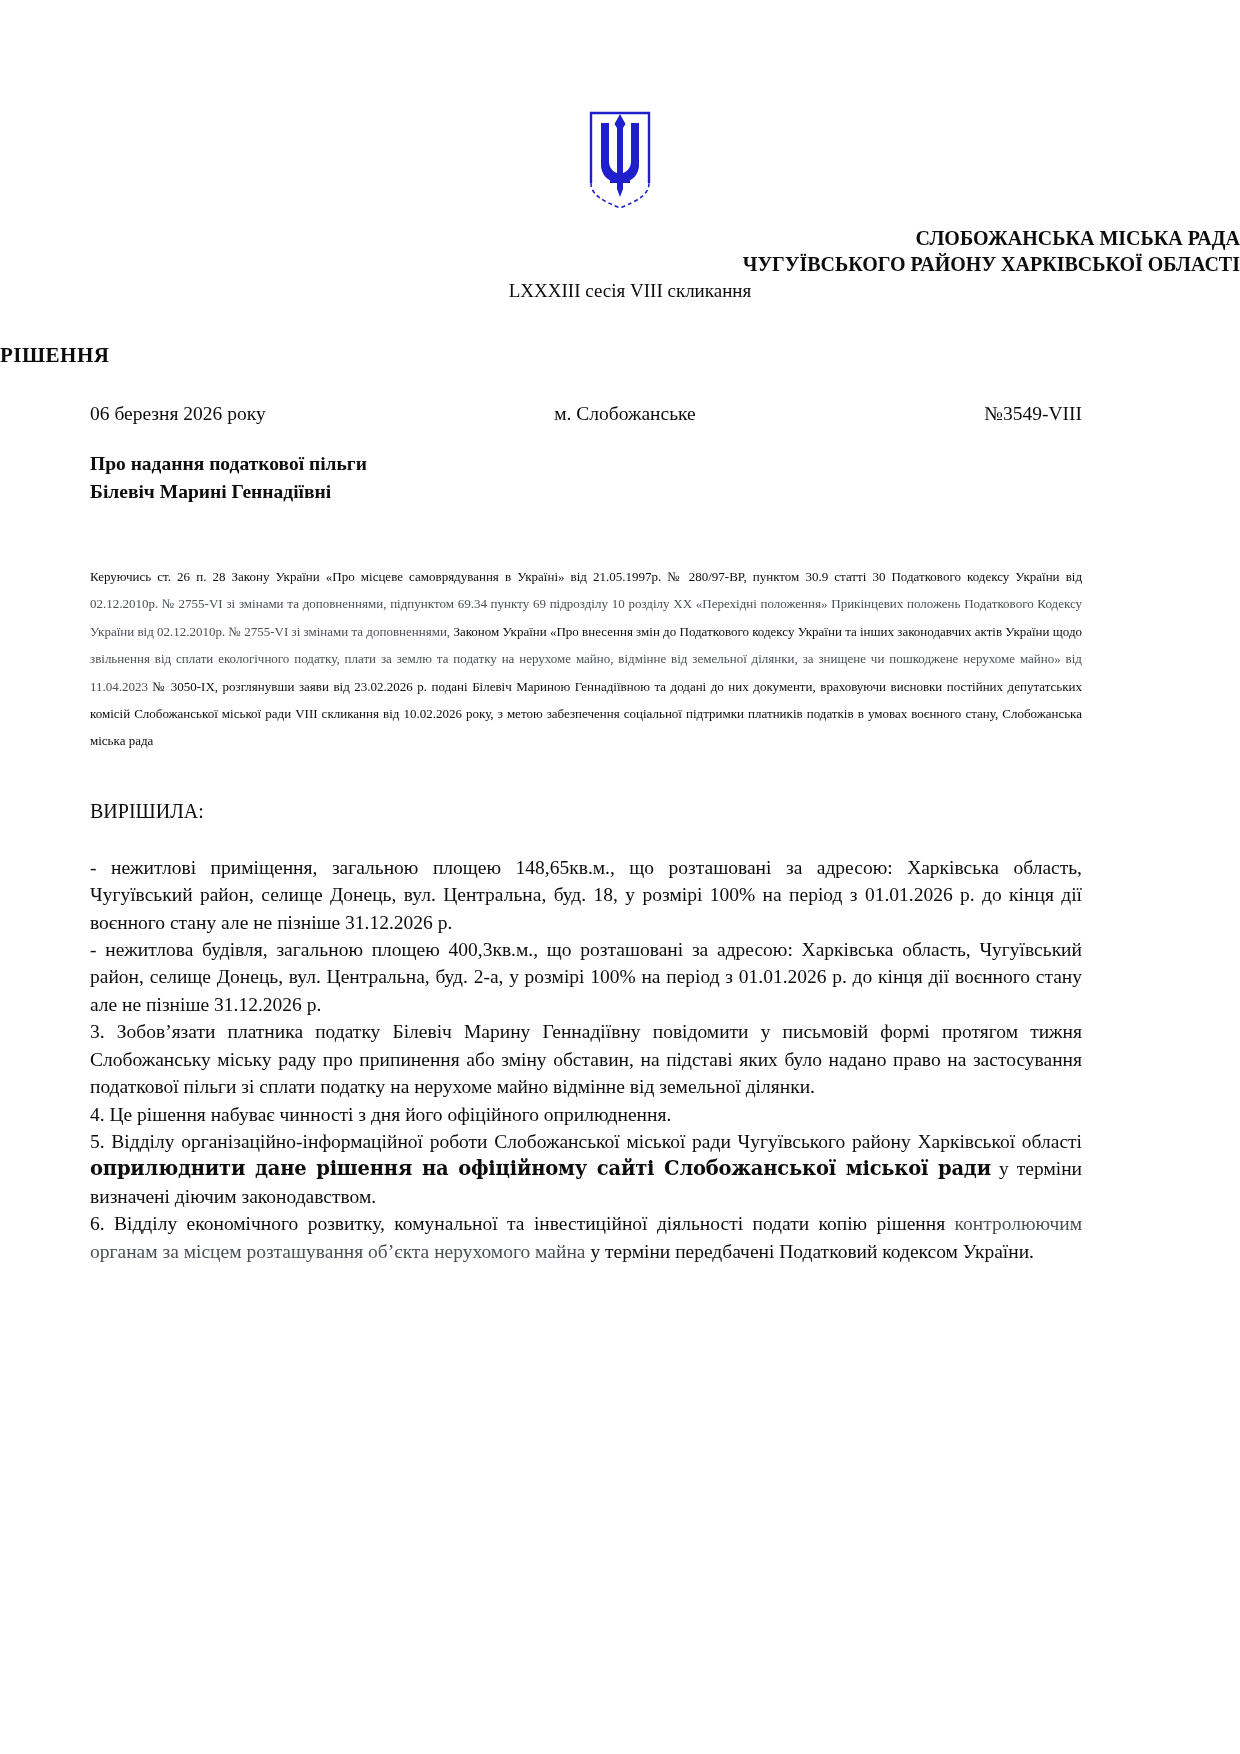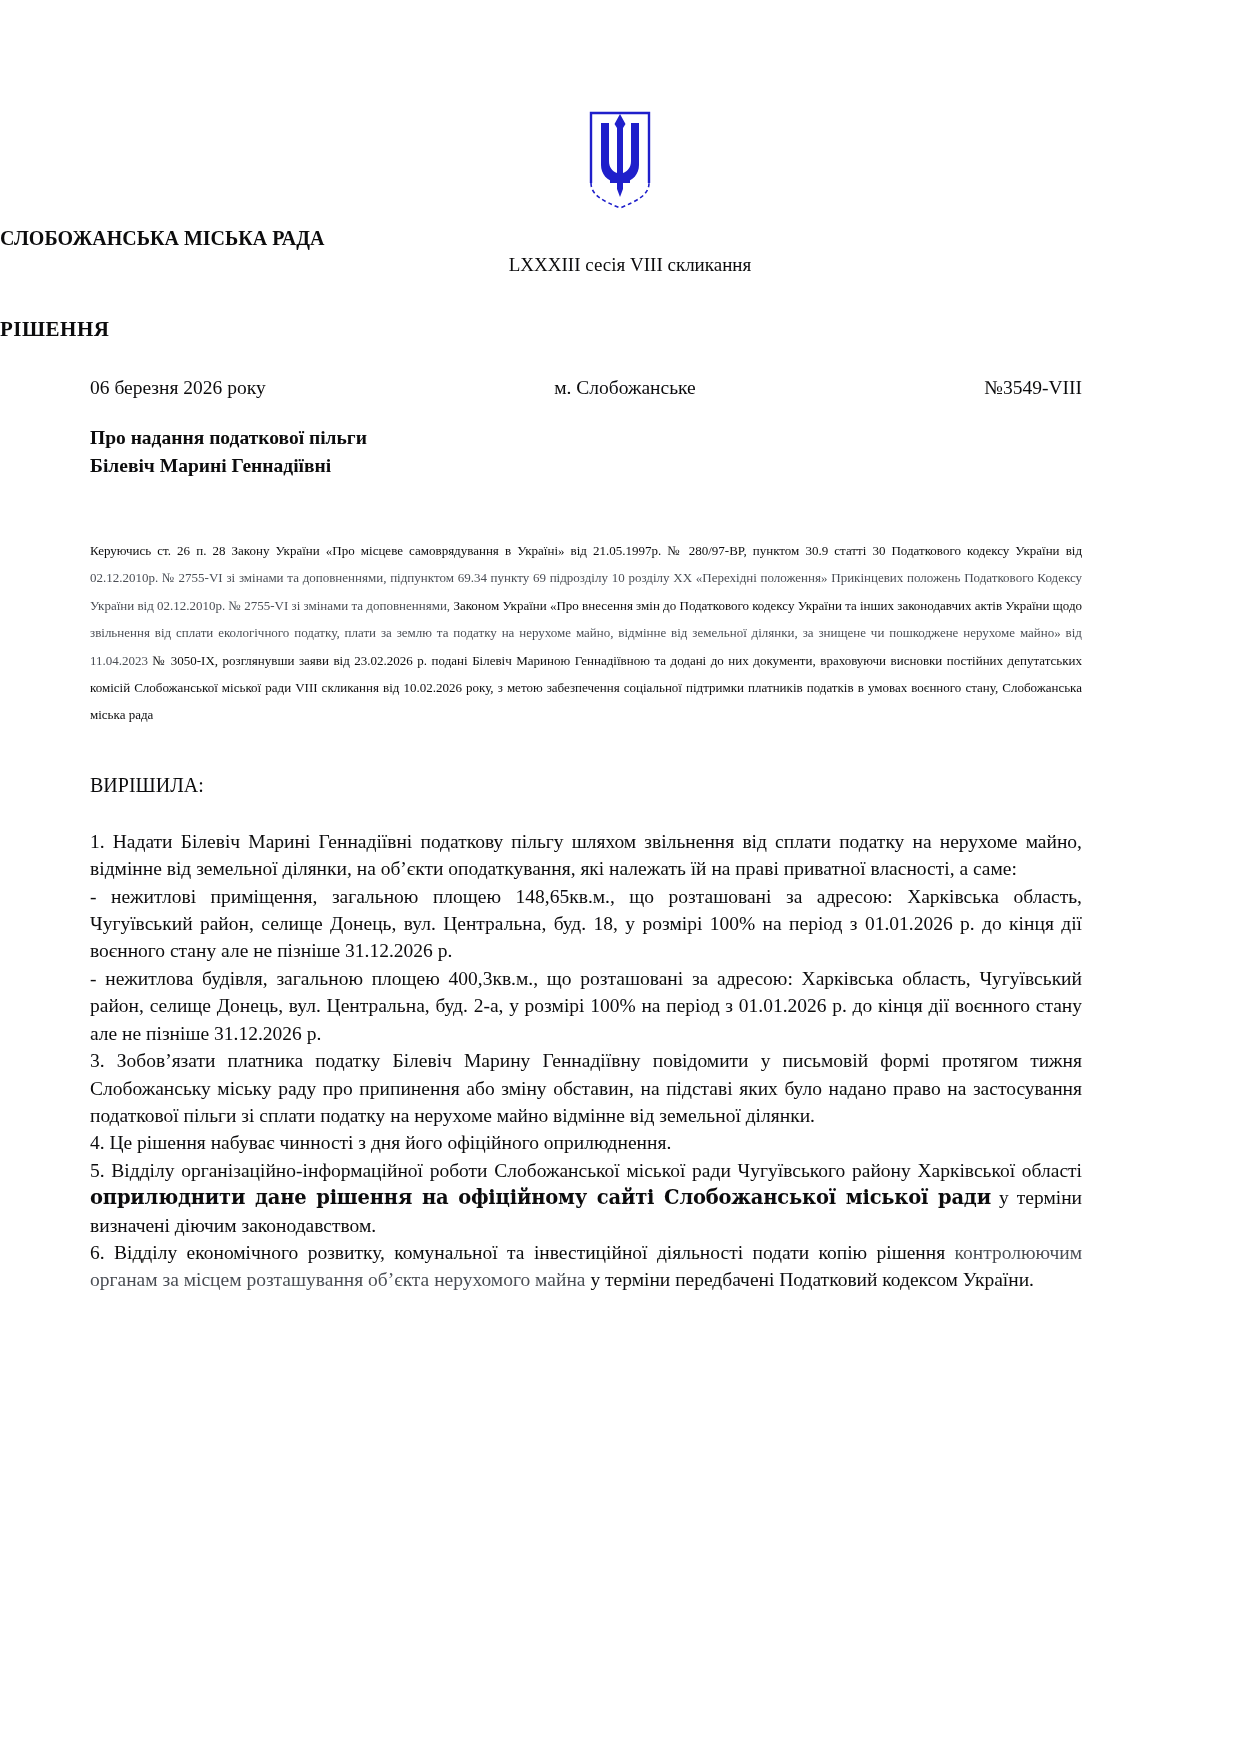--- a/index.html
+++ b/index.html
@@ -7,21 +7,21 @@
     position:relative;
     width:1240px;height:1754px;
     margin:0 auto;
     background:#ffffff;
     font-family:"Liberation Serif", serif;
     color:#0c0c0d;
     overflow:hidden;
   }
   .col{padding:0 158px 0 90px;}
   .emblem{display:block;width:64px;height:102px;margin:110px auto 0;}
-  .org-line{white-space:nowrap;text-align:left;font-weight:700;font-size:20px;line-height:26px;}
+  .org-line{white-space:nowrap;text-align:right;font-weight:700;font-size:20px;line-height:26px;}
   .org-line.first{margin-top:13px;}
   .session-line{text-align:center;font-weight:400;font-size:19px;line-height:27px;padding-left:20px;}
   .doctype{margin-top:39px;text-align:left;font-weight:700;font-size:21px;letter-spacing:.5px;}
   .metarow{margin-top:33px;display:flex;justify-content:space-between;align-items:baseline;font-size:19.5px;line-height:26px;}
   .subject{margin-top:23px;font-weight:700;font-size:19.5px;line-height:28px;}
   .preamble{margin:57px 0 0 0;font-size:13px;line-height:27.4px;text-align:justify;}
   .resolved{margin-top:43px;font-size:20px;line-height:27px;}
   .items{margin-top:29px;}
   .items p{margin:0;font-size:19.5px;line-height:27.4px;text-align:justify;}
   .seg-normal{}
@@ -41,20 +41,21 @@
 
     <g fill="#1f1fcb">
       <path d="M13,12 h8 v38 c0,6 3,10 8,12 v10 c-10,-2 -16,-9 -16,-18 z"></path>
       <path d="M51,12 h-8 v38 c0,6 -3,10 -8,12 v10 c10,-2 16,-9 16,-18 z"></path>
       <path d="M32,3 L37.5,13 L35,17 L35,58 H29 V17 L26.5,13 Z"></path>
       <path d="M29,58 h6 v9 h7 v5 h-7 v6 l-3,8 l-3,-8 v-6 h-7 v-5 h7 z"></path>
     </g>
   </svg>
 
   <div class="org-line first">СЛОБОЖАНСЬКА МІСЬКА РАДА</div>
+  <div class="org-line">ЧУГУЇВСЬКОГО РАЙОНУ ХАРКІВСЬКОЇ ОБЛАСТІ</div>
   <div class="session-line">LXXXIII сесія VIII скликання</div>
 
   <div class="doctype">РІШЕННЯ</div>
 
   <div class="col">
     <div class="metarow">
       <span>06 березня 2026 року</span>
       <span>м. Слобожанське</span>
       <span>№3549-VIII</span>
     </div>
@@ -62,21 +63,20 @@
     <div class="subject">
       <div>Про надання податкової пільги</div>
       <div>Білевіч Марині Геннадіївні</div>
     </div>
 
     <p class="preamble"><span class="seg-normal">Керуючись ст. 26 п. 28 Закону України «Про місцеве самоврядування в Україні» від 21.05.1997р. № 280/97-ВР,  пунктом 30.9 статті 30 Податкового кодексу України від </span><span class="seg-muted">02.12.2010р. № 2755-VI зі змінами та доповненнями, підпунктом 69.34 пункту 69 підрозділу 10 розділу ХХ «Перехідні положення» Прикінцевих положень Податкового Кодексу України від 02.12.2010р. № 2755-VI зі змінами та доповненнями, </span><span class="seg-normal">Законом України «Про внесення змін до Податкового кодексу України та інших законодавчих актів України щодо </span><span class="seg-muted">звільнення від сплати екологічного податку, плати за землю та податку на нерухоме майно, відмінне від земельної ділянки, за знищене чи пошкоджене нерухоме майно» від  11.04.2023 </span><span class="seg-normal">№ 3050-ІХ, розглянувши заяви від 23.02.2026 р. подані Білевіч Мариною Геннадіївною та додані до них документи, враховуючи висновки постійних депутатських комісій Слобожанської міської ради VIII скликання від 10.02.2026 року, з метою забезпечення соціальної підтримки платників податків в умовах воєнного стану, Слобожанська міська рада</span></p>
 
     <div class="resolved">ВИРІШИЛА:</div>
 
     <div class="items">
-      <p><span class="seg-normal">1. Надати Білевіч Марині Геннадіївні податкову пільгу шляхом звільнення від сплати податку на нерухоме майно, відмінне від земельної ділянки, на об’єкти оподаткування, які належать їй на праві приватної власності, а саме:</span></p>
       <p><span class="seg-normal">- нежитлові приміщення, загальною площею 148,65кв.м., що розташовані за адресою: Харківська область, Чугуївський район, селище Донець, вул. Центральна, буд. 18, у розмірі 100% на період з 01.01.2026 р. до кінця дії воєнного стану але не пізніше 31.12.2026 р.</span></p>
       <p><span class="seg-normal">- нежитлова будівля, загальною площею 400,3кв.м., що розташовані за адресою: Харківська область, Чугуївський район, селище Донець, вул. Центральна, буд. 2-а, у розмірі 100% на період з 01.01.2026 р. до кінця дії воєнного стану але не пізніше 31.12.2026 р.</span></p>
       <p><span class="seg-normal">3. Зобов’язати платника податку Білевіч Марину Геннадіївну повідомити у письмовій формі протягом тижня Слобожанську міську раду про припинення або зміну обставин, на підставі яких було надано право на застосування податкової пільги зі сплати податку на нерухоме майно відмінне від земельної ділянки.</span></p>
       <p><span class="seg-normal">4. Це рішення набуває чинності з дня його офіційного оприлюднення.</span></p>
       <p><span class="seg-normal">5. Відділу організаційно-інформаційної роботи Слобожанської міської ради Чугуївського району Харківської області </span><span class="seg-alt">оприлюднити дане рішення на офіційному сайті Слобожанської міської ради</span><span class="seg-normal"> у терміни визначені діючим законодавством.</span></p>
       <p><span class="seg-normal">6. Відділу економічного розвитку, комунальної та інвестиційної діяльності подати копію рішення </span><span class="seg-muted">контролюючим органам за місцем розташування об’єкта нерухомого майна</span><span class="seg-normal"> у терміни передбачені Податковий кодексом України.</span></p>
     </div>
   </div>
 
 </div>

